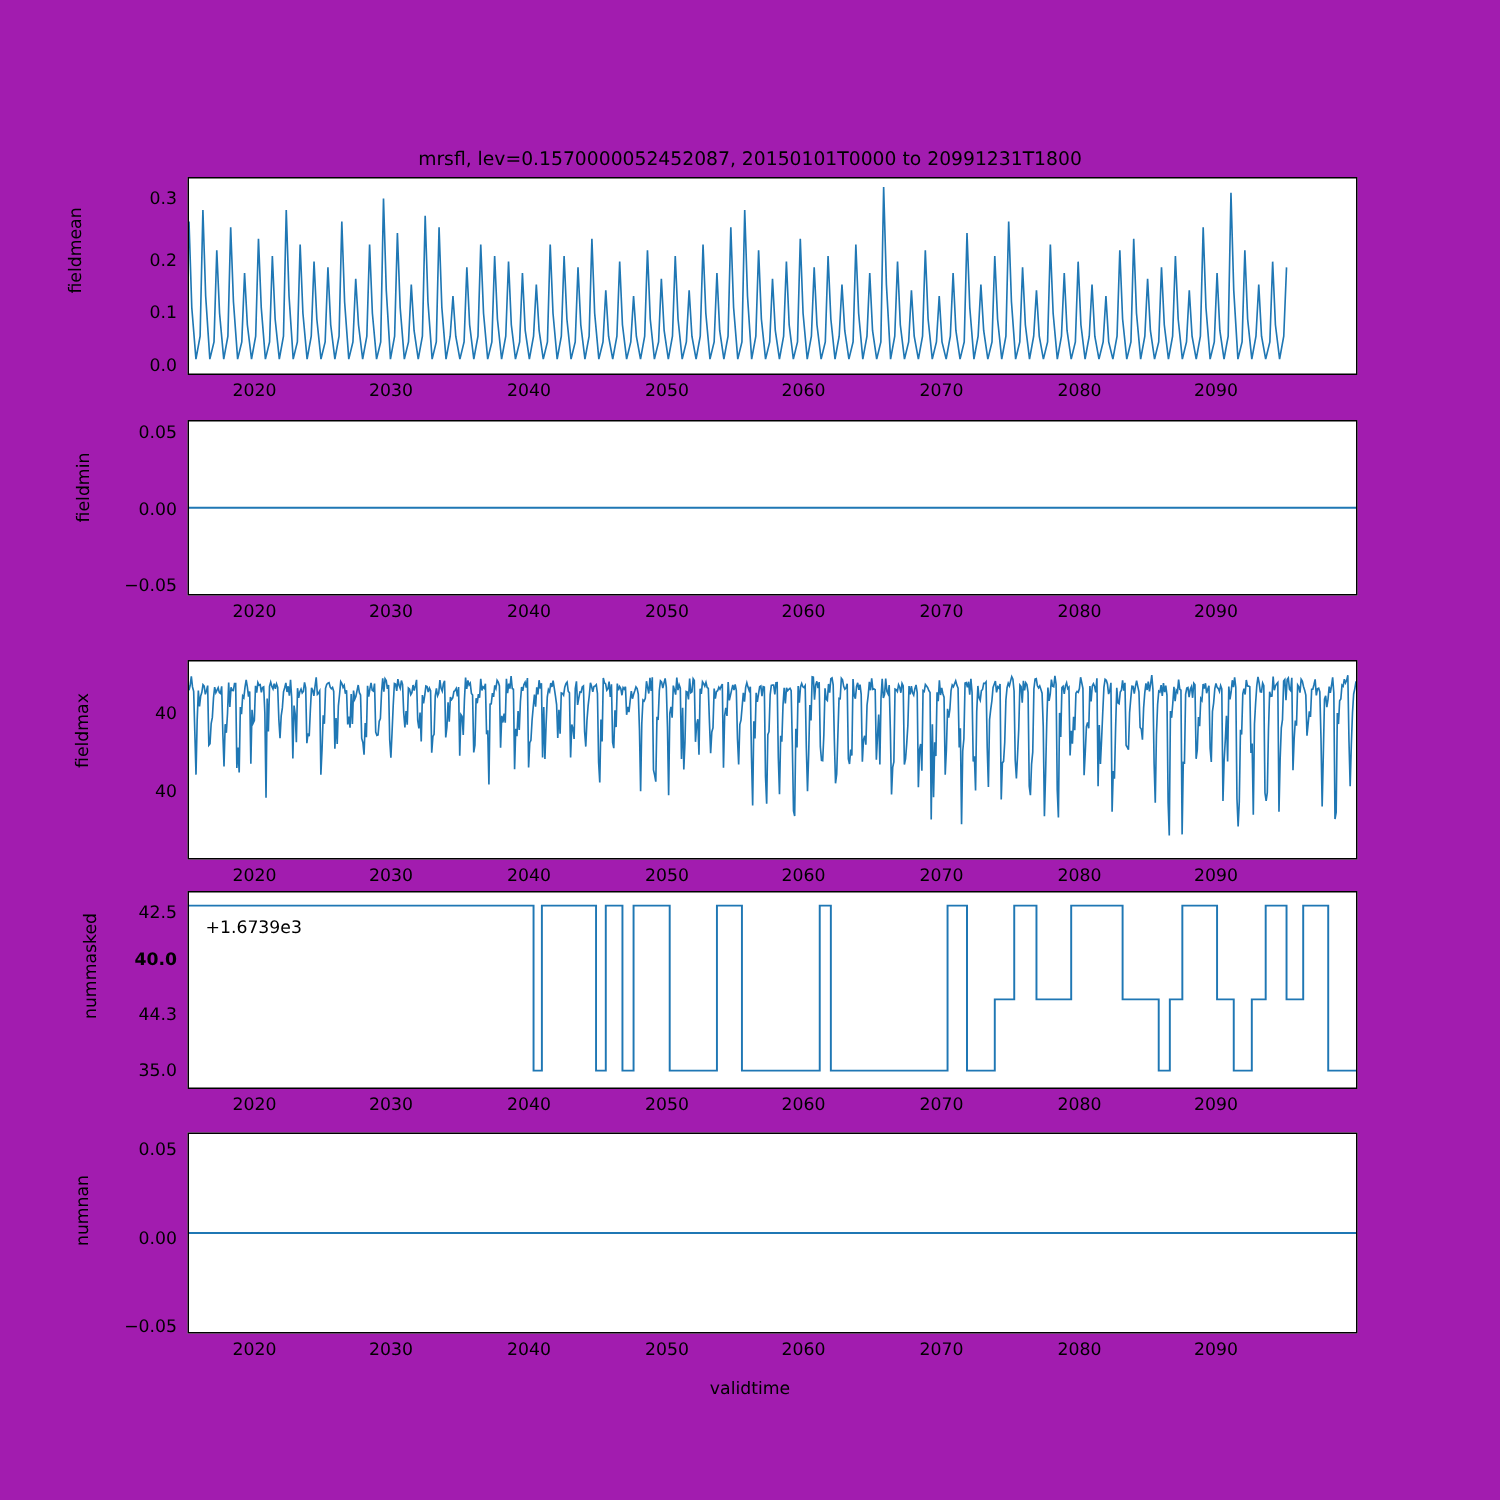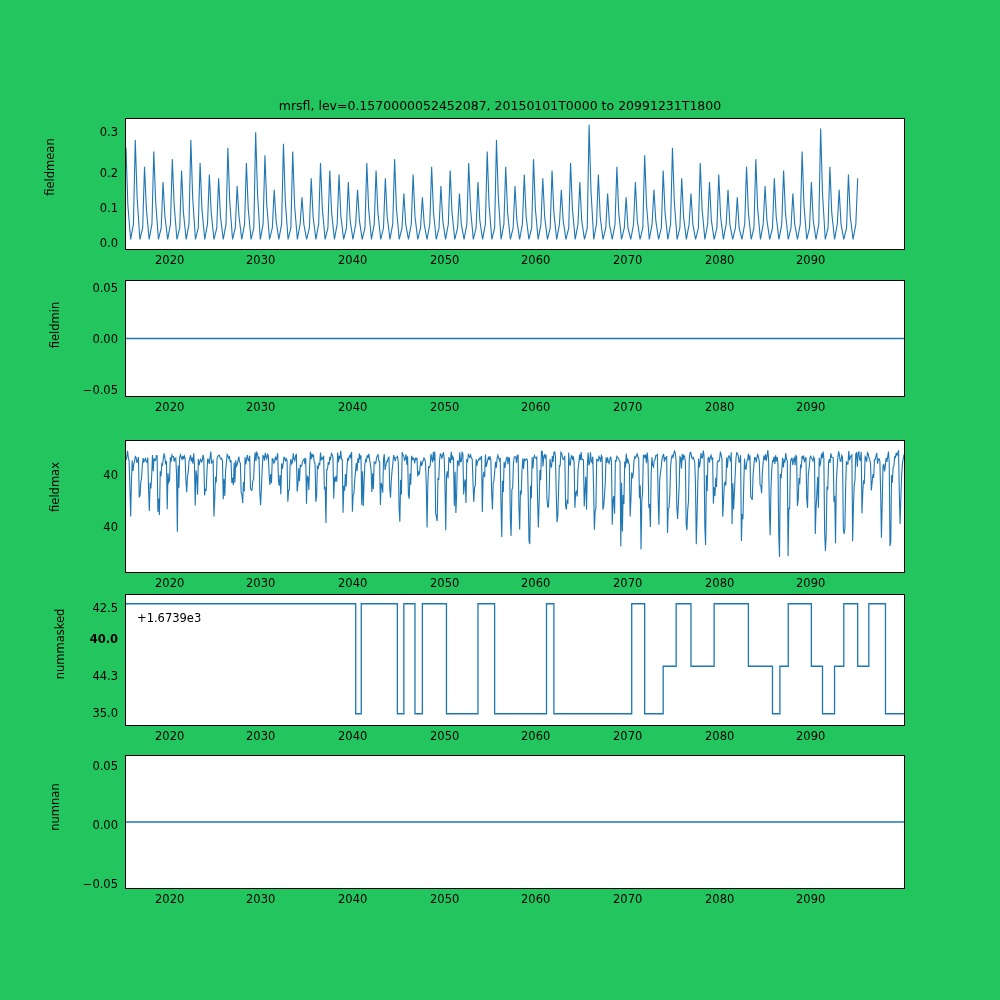--- a/index.html
+++ b/index.html
@@ -4,21 +4,21 @@
 <style>
   html, body {
     margin: 0;
     padding: 0;
     background: #ffffff;
   }
   #figure {
     position: relative;
     width: 1000px;
     height: 1000px;
-    background: #22c55e;
+    background: #a21caf;
     font-family: "DejaVu Sans", sans-serif;
   }
   .title {
     position: absolute;
     left: 0;
     top: 98px;
     width: 1000px;
     text-align: center;
     font-size: 12.5px;
     color: #000000;
@@ -167,14 +167,15 @@
   <div class="ytick" style="left:50px; top:759px; width:68px;">0.05</div>
   <div class="xtick" style="left:155px; top:892px; width:60px;">2020</div>
   <div class="xtick" style="left:246px; top:892px; width:60px;">2030</div>
   <div class="xtick" style="left:338px; top:892px; width:60px;">2040</div>
   <div class="xtick" style="left:430px; top:892px; width:60px;">2050</div>
   <div class="xtick" style="left:521px; top:892px; width:60px;">2060</div>
   <div class="xtick" style="left:613px; top:892px; width:60px;">2070</div>
   <div class="xtick" style="left:705px; top:892px; width:60px;">2080</div>
   <div class="xtick" style="left:796px; top:892px; width:60px;">2090</div>
 
+  <div class="xlabel" style="top:918px;">validtime</div>
 
 </div>
 
 </body></html>

